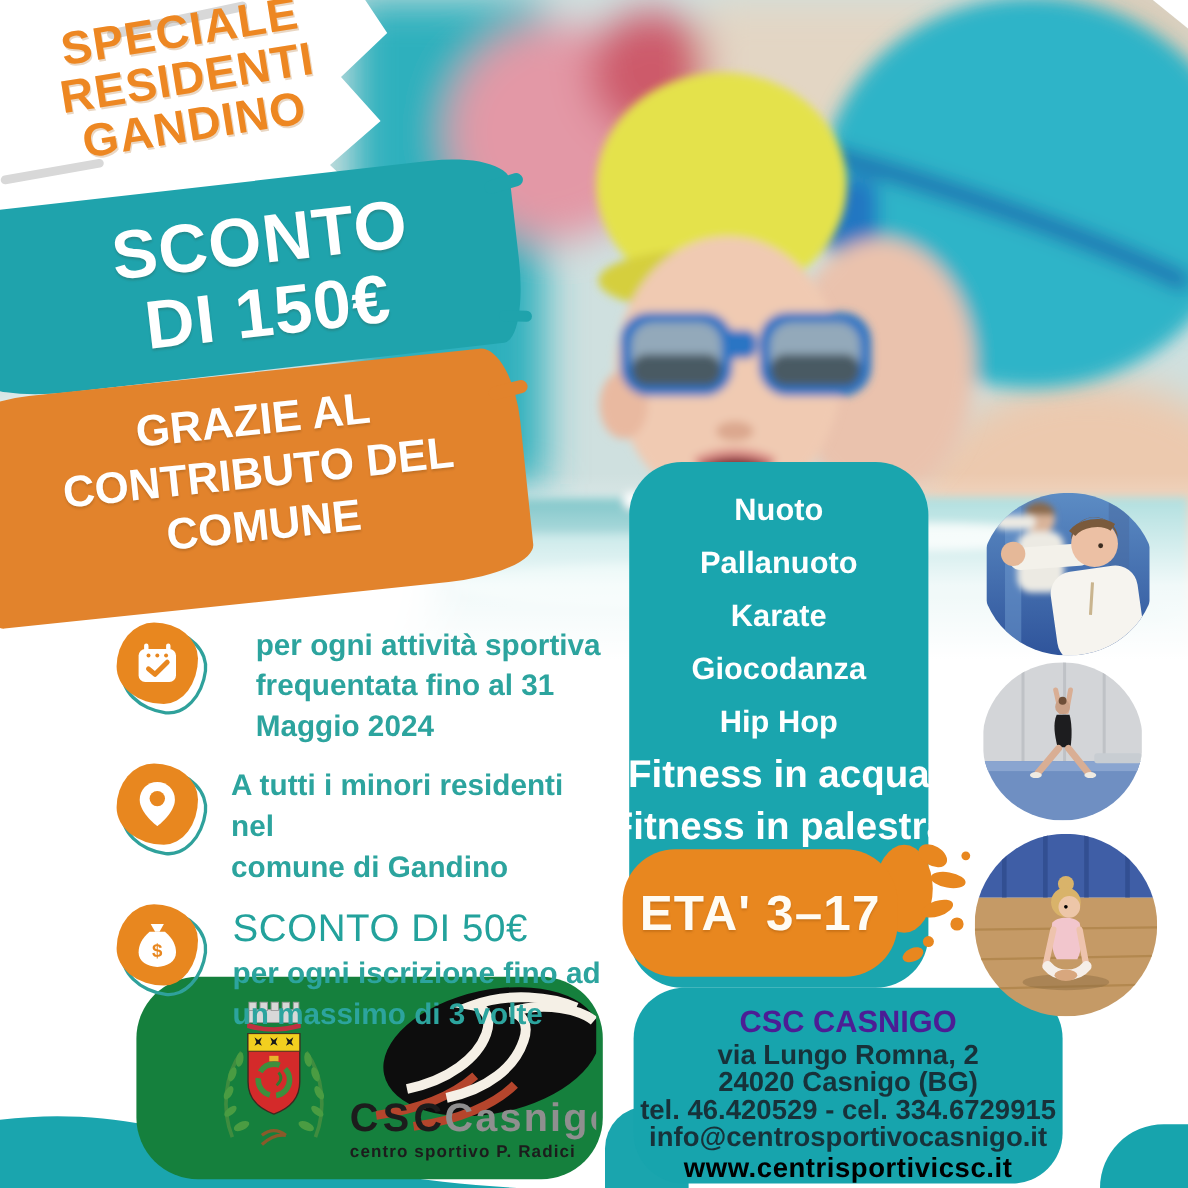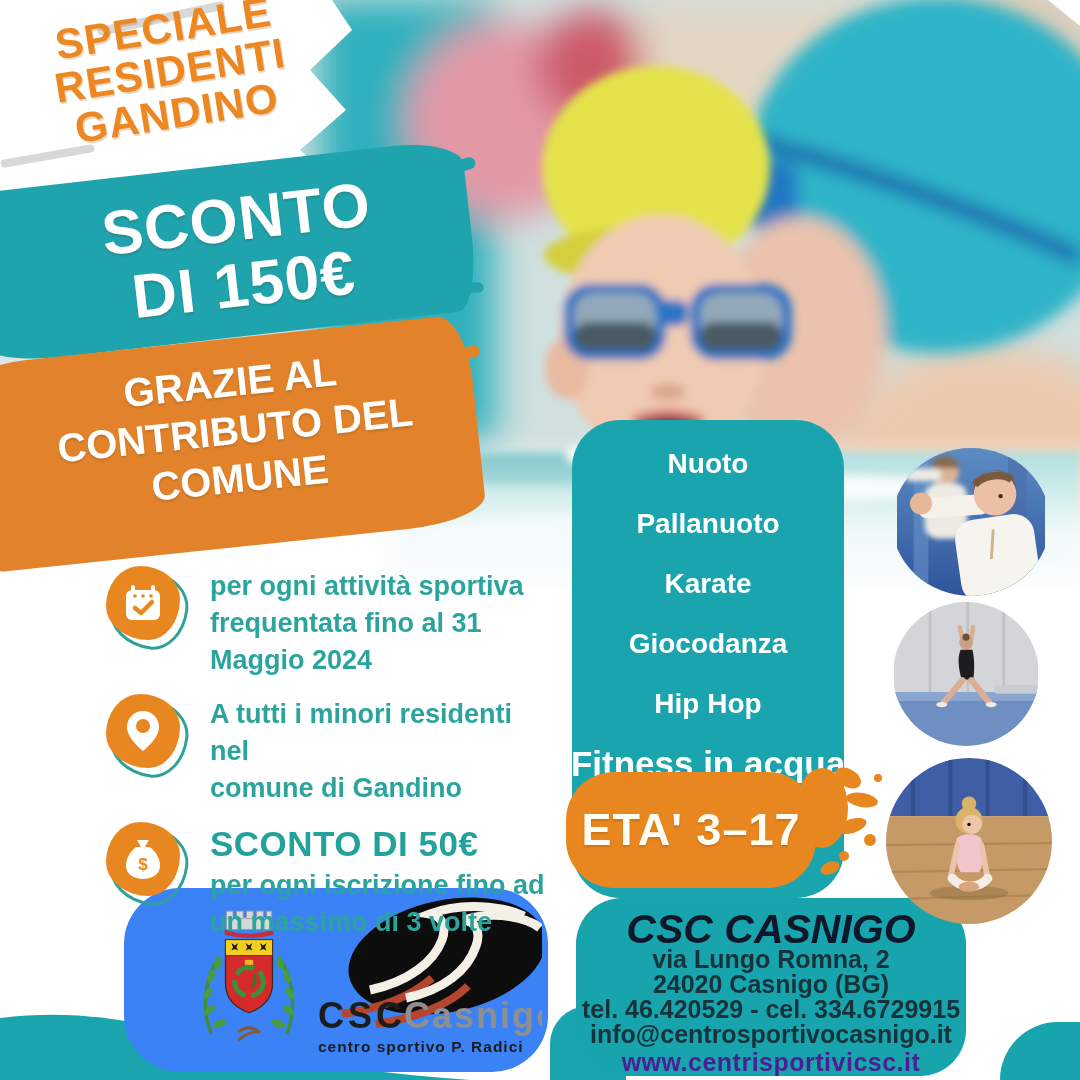--- a/index.html
+++ b/index.html
@@ -42,42 +42,42 @@
     letter-spacing:1px;transform:rotate(-6.5deg);
   }
   .thanks-title{
     left:20px;top:358px;width:430px;font-size:40px;line-height:48px;
     transform:rotate(-6deg);
   }
   .line{display:block;}
 
   
   .info-col{left:106px;top:566px;width:440px;z-index:4;}
-  .info-item{display:flex;align-items:flex-start;margin-bottom:15px;}
+  .info-item{display:flex;align-items:flex-start;margin-bottom:15px;justify-content:space-between;}
   .icon-blob{
     position:relative;flex:0 0 74px;width:74px;height:74px;margin-right:30px;
     background:#e8871f;border-radius:46% 54% 42% 58% / 54% 44% 56% 46%;
     display:flex;align-items:center;justify-content:center;
   }
   .icon-blob::before{
     content:"";position:absolute;inset:-2px;border:3.5px solid #2fa19b;
     border-radius:46% 54% 42% 58% / 54% 44% 56% 46%;
     transform:translate(6px,7px) rotate(7deg);z-index:-1;
   }
   .info-text{color:#2ca49e;font-weight:bold;font-size:27px;line-height:37px;padding-top:2px;}
   .info-heading{
-    color:#23a29c;font-weight:bold;font-size:35px;line-height:40px;
+    color:#23a29c;font-weight:normal;font-size:35px;line-height:40px;
     letter-spacing:.5px;margin-bottom:3px;
   }
 
   
   .activities-box{
     left:572px;top:420px;width:272px;height:478px;background:#1aa5ae;
     border-radius:48px;z-index:3;display:flex;flex-direction:column;
-    align-items:center;padding-top:20px;box-sizing:border-box;gap:12px;
+    align-items:center;padding-top:20px;box-sizing:border-box;
   }
   .activity{
     color:#ffffff;font-weight:bold;font-size:28px;line-height:48px;
     white-space:nowrap;
   }
   .activity.big{font-size:35px;}
 
   
   .age-pill{
     left:566px;top:772px;width:250px;height:116px;background:#e8871f;
@@ -99,31 +99,31 @@
     left:550px;top:1006px;width:76px;height:74px;background:#1aa5ae;
     border-radius:40px 40px 0 0;z-index:2;
   }
   .blob-br{
     right:0;bottom:0;width:80px;height:58px;background:#17a4ad;
     border-top-left-radius:62px;z-index:2;
   }
 
   
   .logo-box{
-    left:124px;top:888px;width:424px;height:184px;background:#3b82f6;
+    left:124px;top:888px;width:424px;height:184px;background:#15803d;
     border-radius:56px;z-index:3;
   }
   .contact-box{
     left:576px;top:898px;width:390px;height:178px;background:#17a4ad;
     border-radius:46px;z-index:3;text-align:center;color:#17323a;
     padding-top:13px;box-sizing:border-box;
   }
-  .contact-name{color:#0f172a;font-weight:bold;font-size:41px;line-height:36px;font-style:italic;}
+  .contact-name{color:#4c1d95;font-weight:bold;font-size:28px;line-height:36px;}
   .contact-line{font-weight:bold;font-size:25px;line-height:25px;}
-  .contact-site{color:#4c1d95;font-weight:bold;font-size:25px;line-height:31px;letter-spacing:.5px;}
+  .contact-site{color:#000000;font-weight:bold;font-size:25px;line-height:31px;letter-spacing:.5px;}
 </style>
 </head>
 <body>
 
 <div class="poster">
 
   <svg class="abs photo-bg" viewBox="0 0 1080 600" width="1080" height="600">
     <defs>
       <filter id="b18" x="-40%" y="-40%" width="180%" height="180%">
           <feGaussianBlur stdDeviation="18"></feGaussianBlur>

